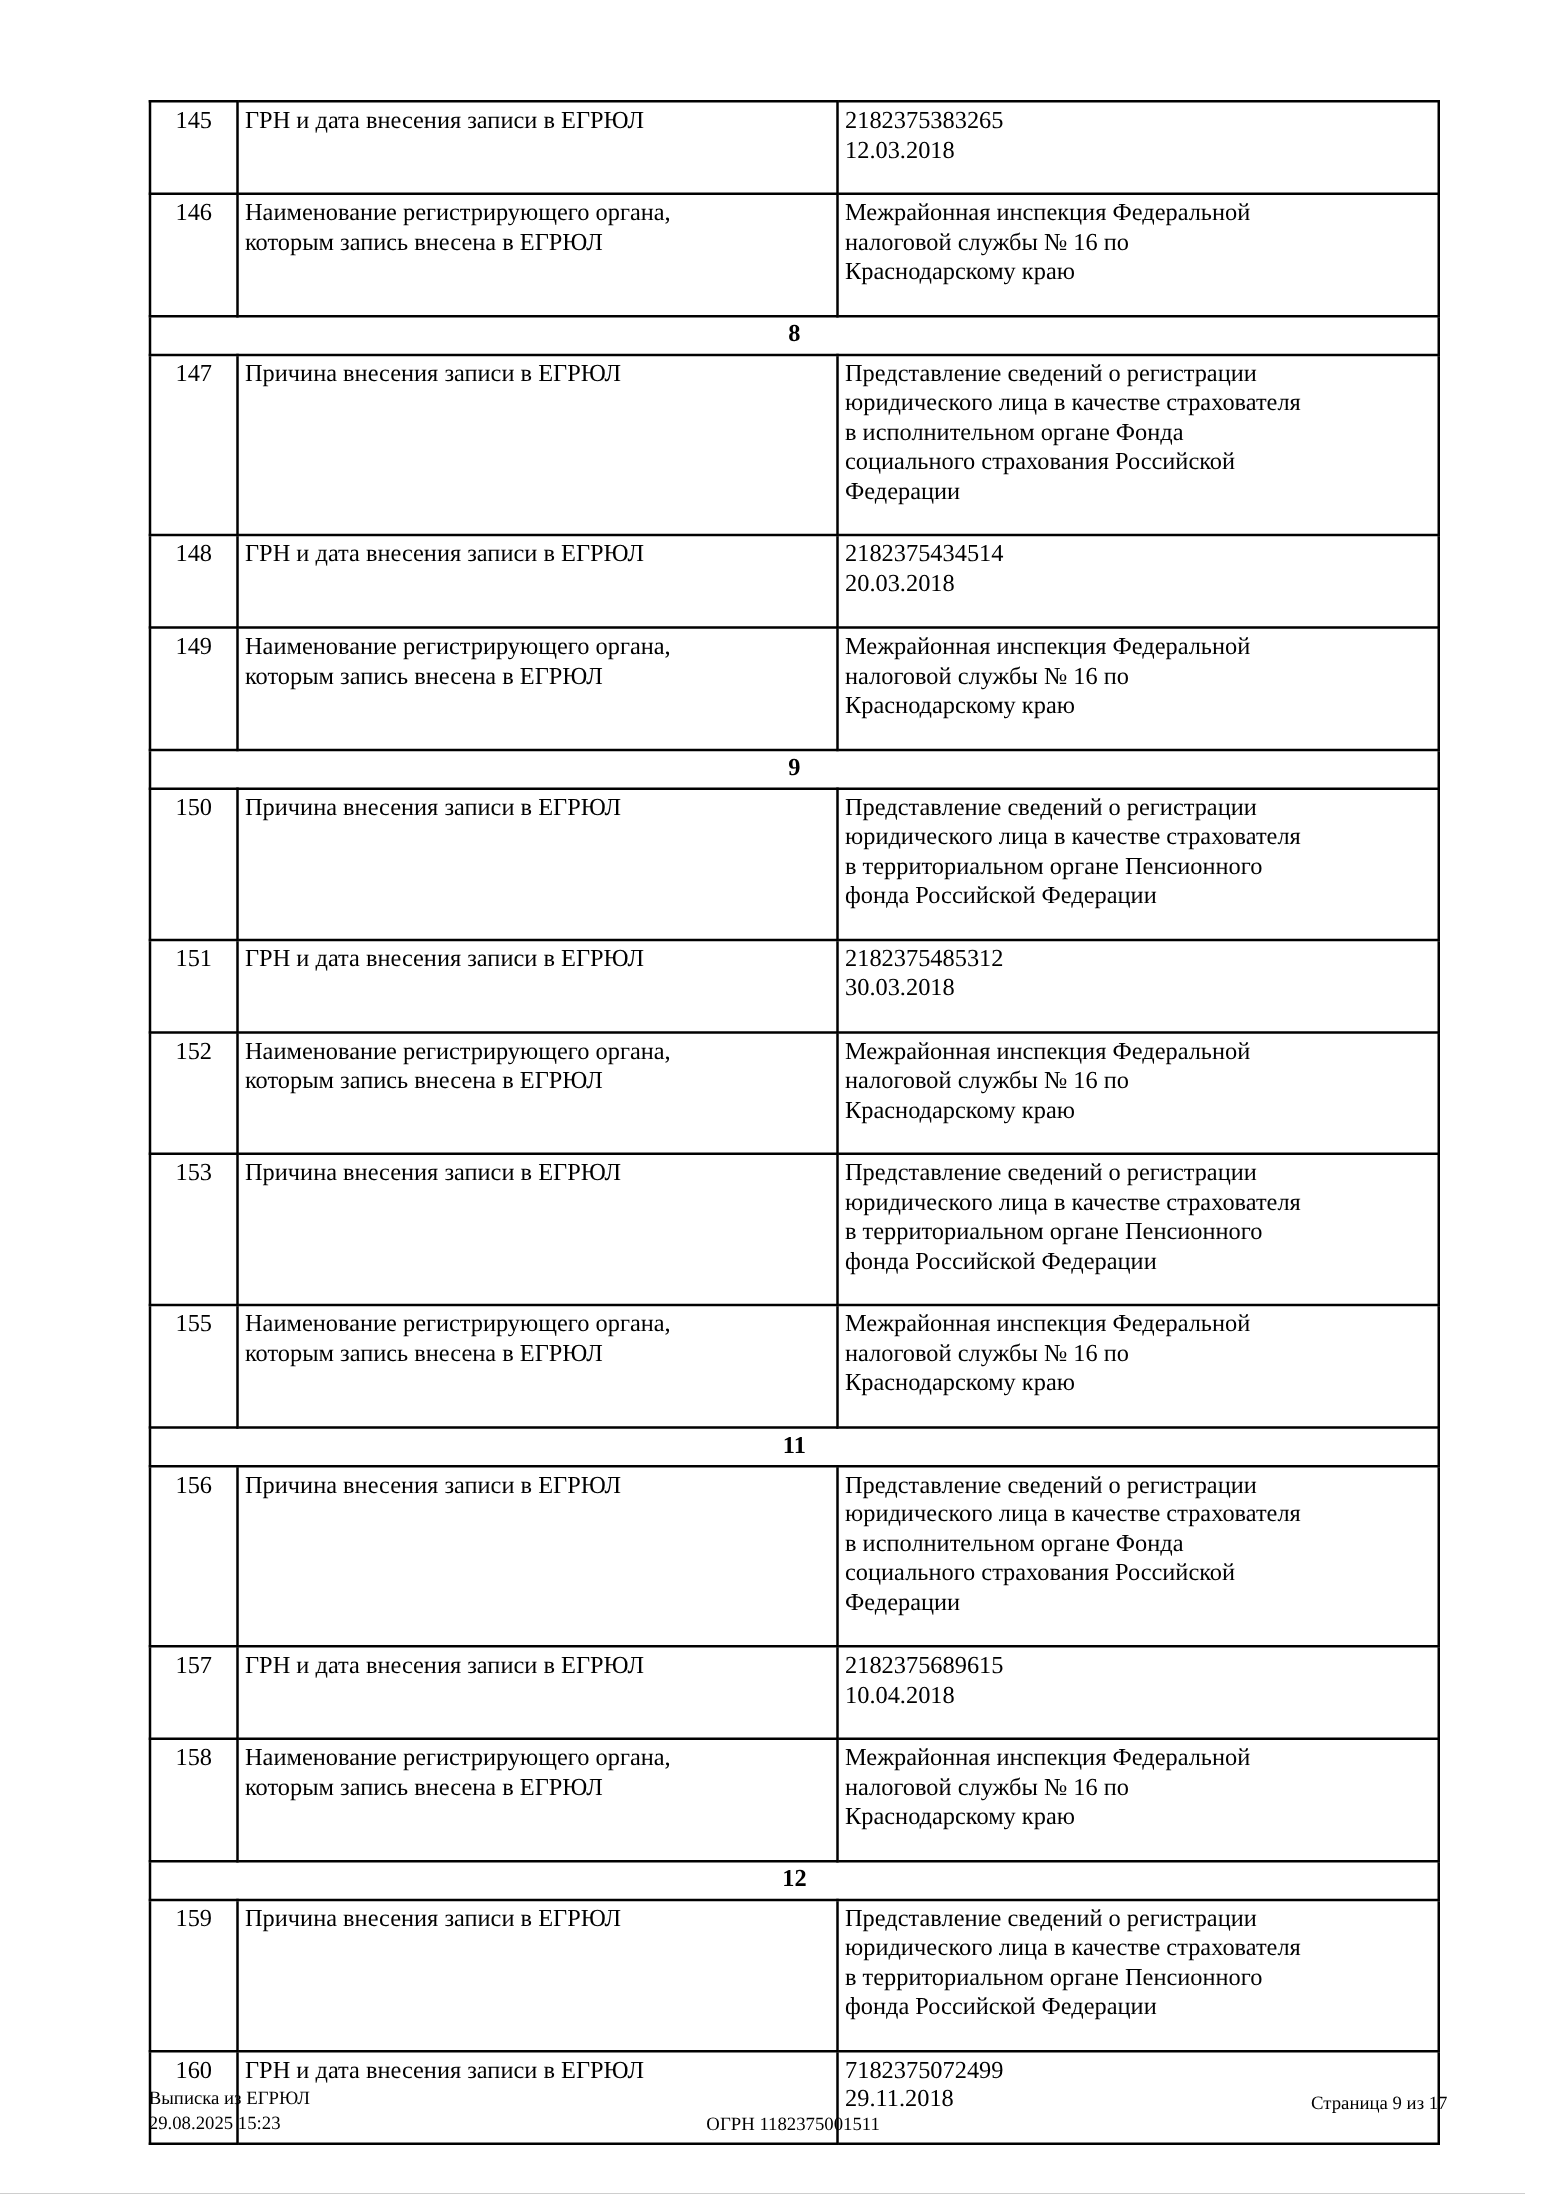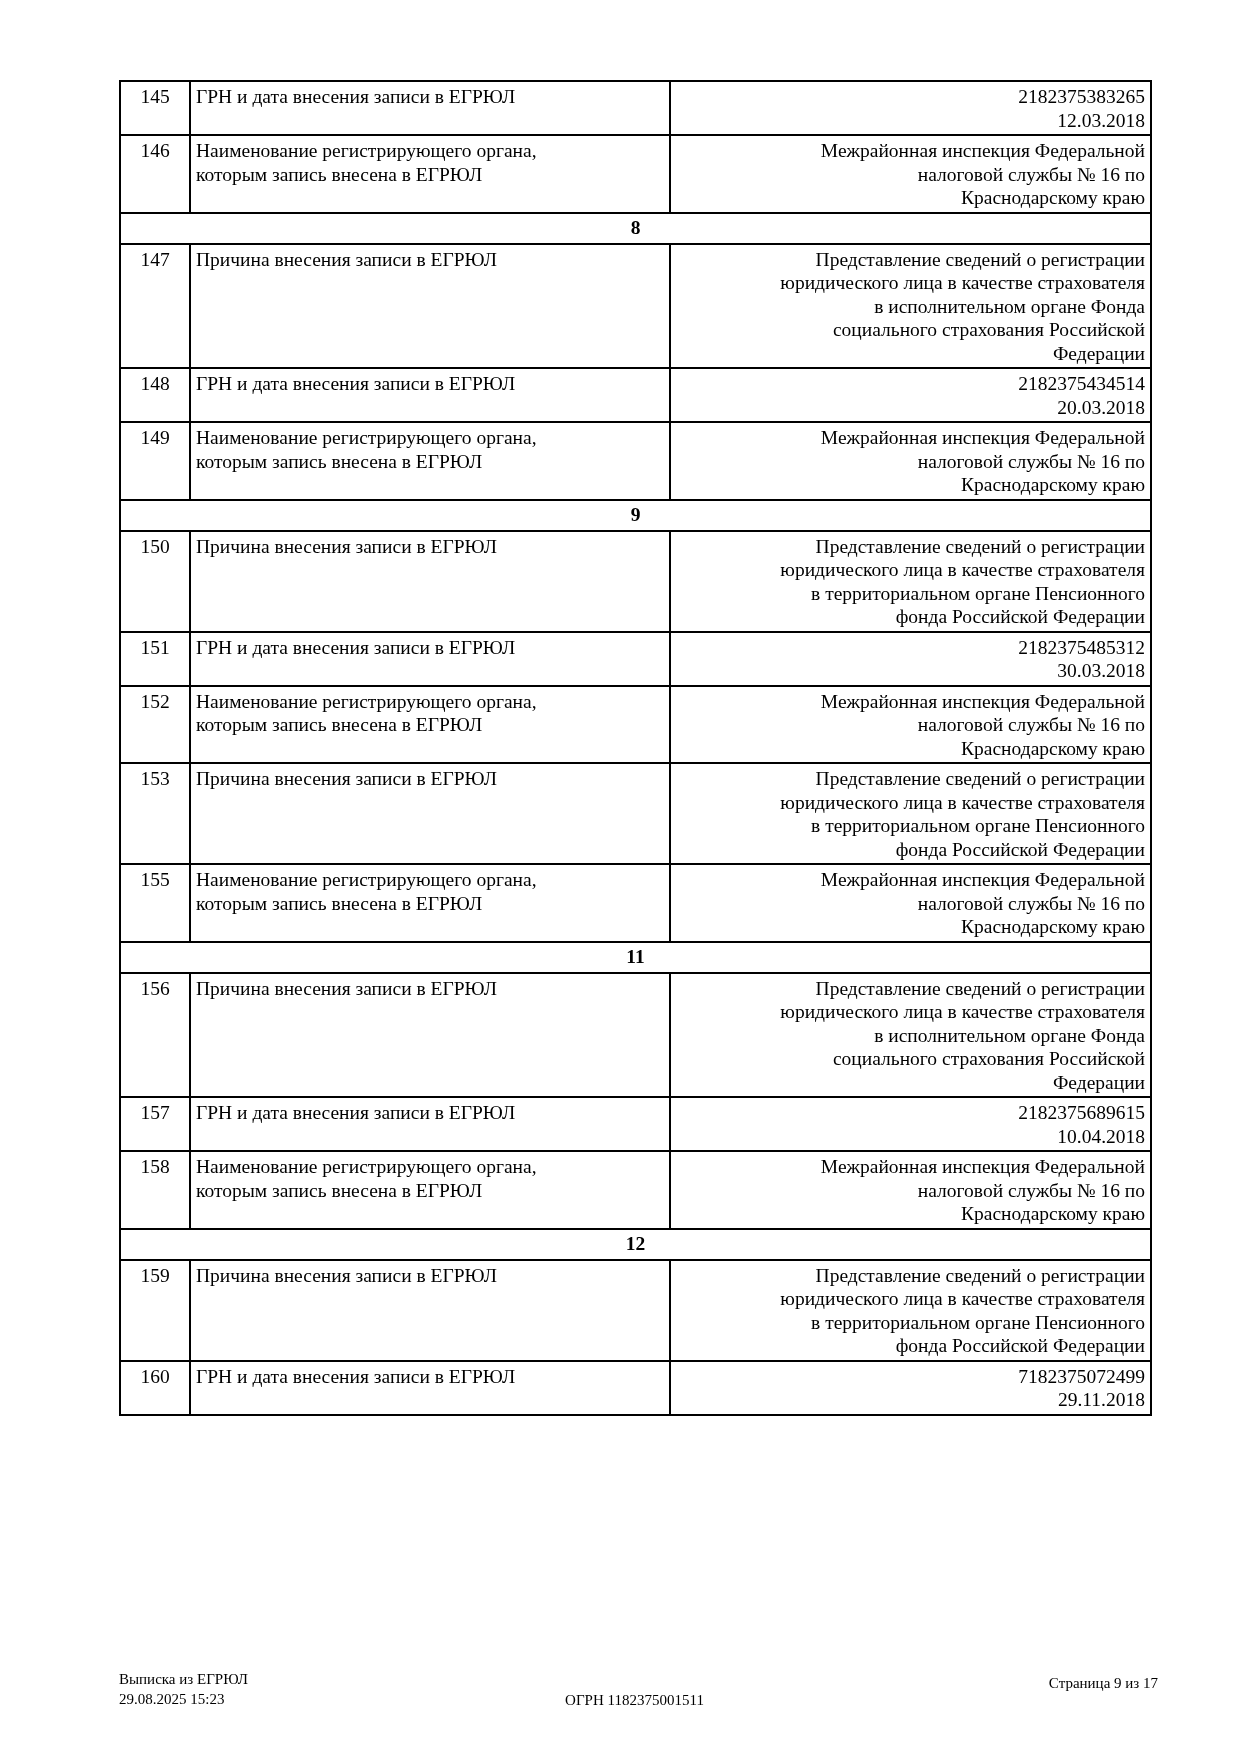--- a/index.html
+++ b/index.html
@@ -20,26 +20,26 @@
     top: 80px;
     width: 1031px;
     border-collapse: collapse;
     table-layout: fixed;
     font-size: 19.5px;
     line-height: 23.5px;
   }
   table.doc-table td {
     border: 2px solid #000;
     vertical-align: top;
-    padding: 3px 5px 2px 5px;
+    padding: 3px 5px 22px 5px;
     overflow: hidden;
   }
   td.num-cell   { text-align: center; padding-left: 2px; padding-right: 2px; }
   td.label-cell { white-space: pre-line; }
-  td.value-cell { white-space: pre-line; text-align: right; }
+  td.value-cell { white-space: pre-line; }
   tr.section-row td {
     text-align: center;
     font-weight: bold;
     padding: 1px 2px 2px 2px;
     line-height: 26px;
   }
   .footer {
     position: absolute;
     left: 119px;
     top: 1653px;

